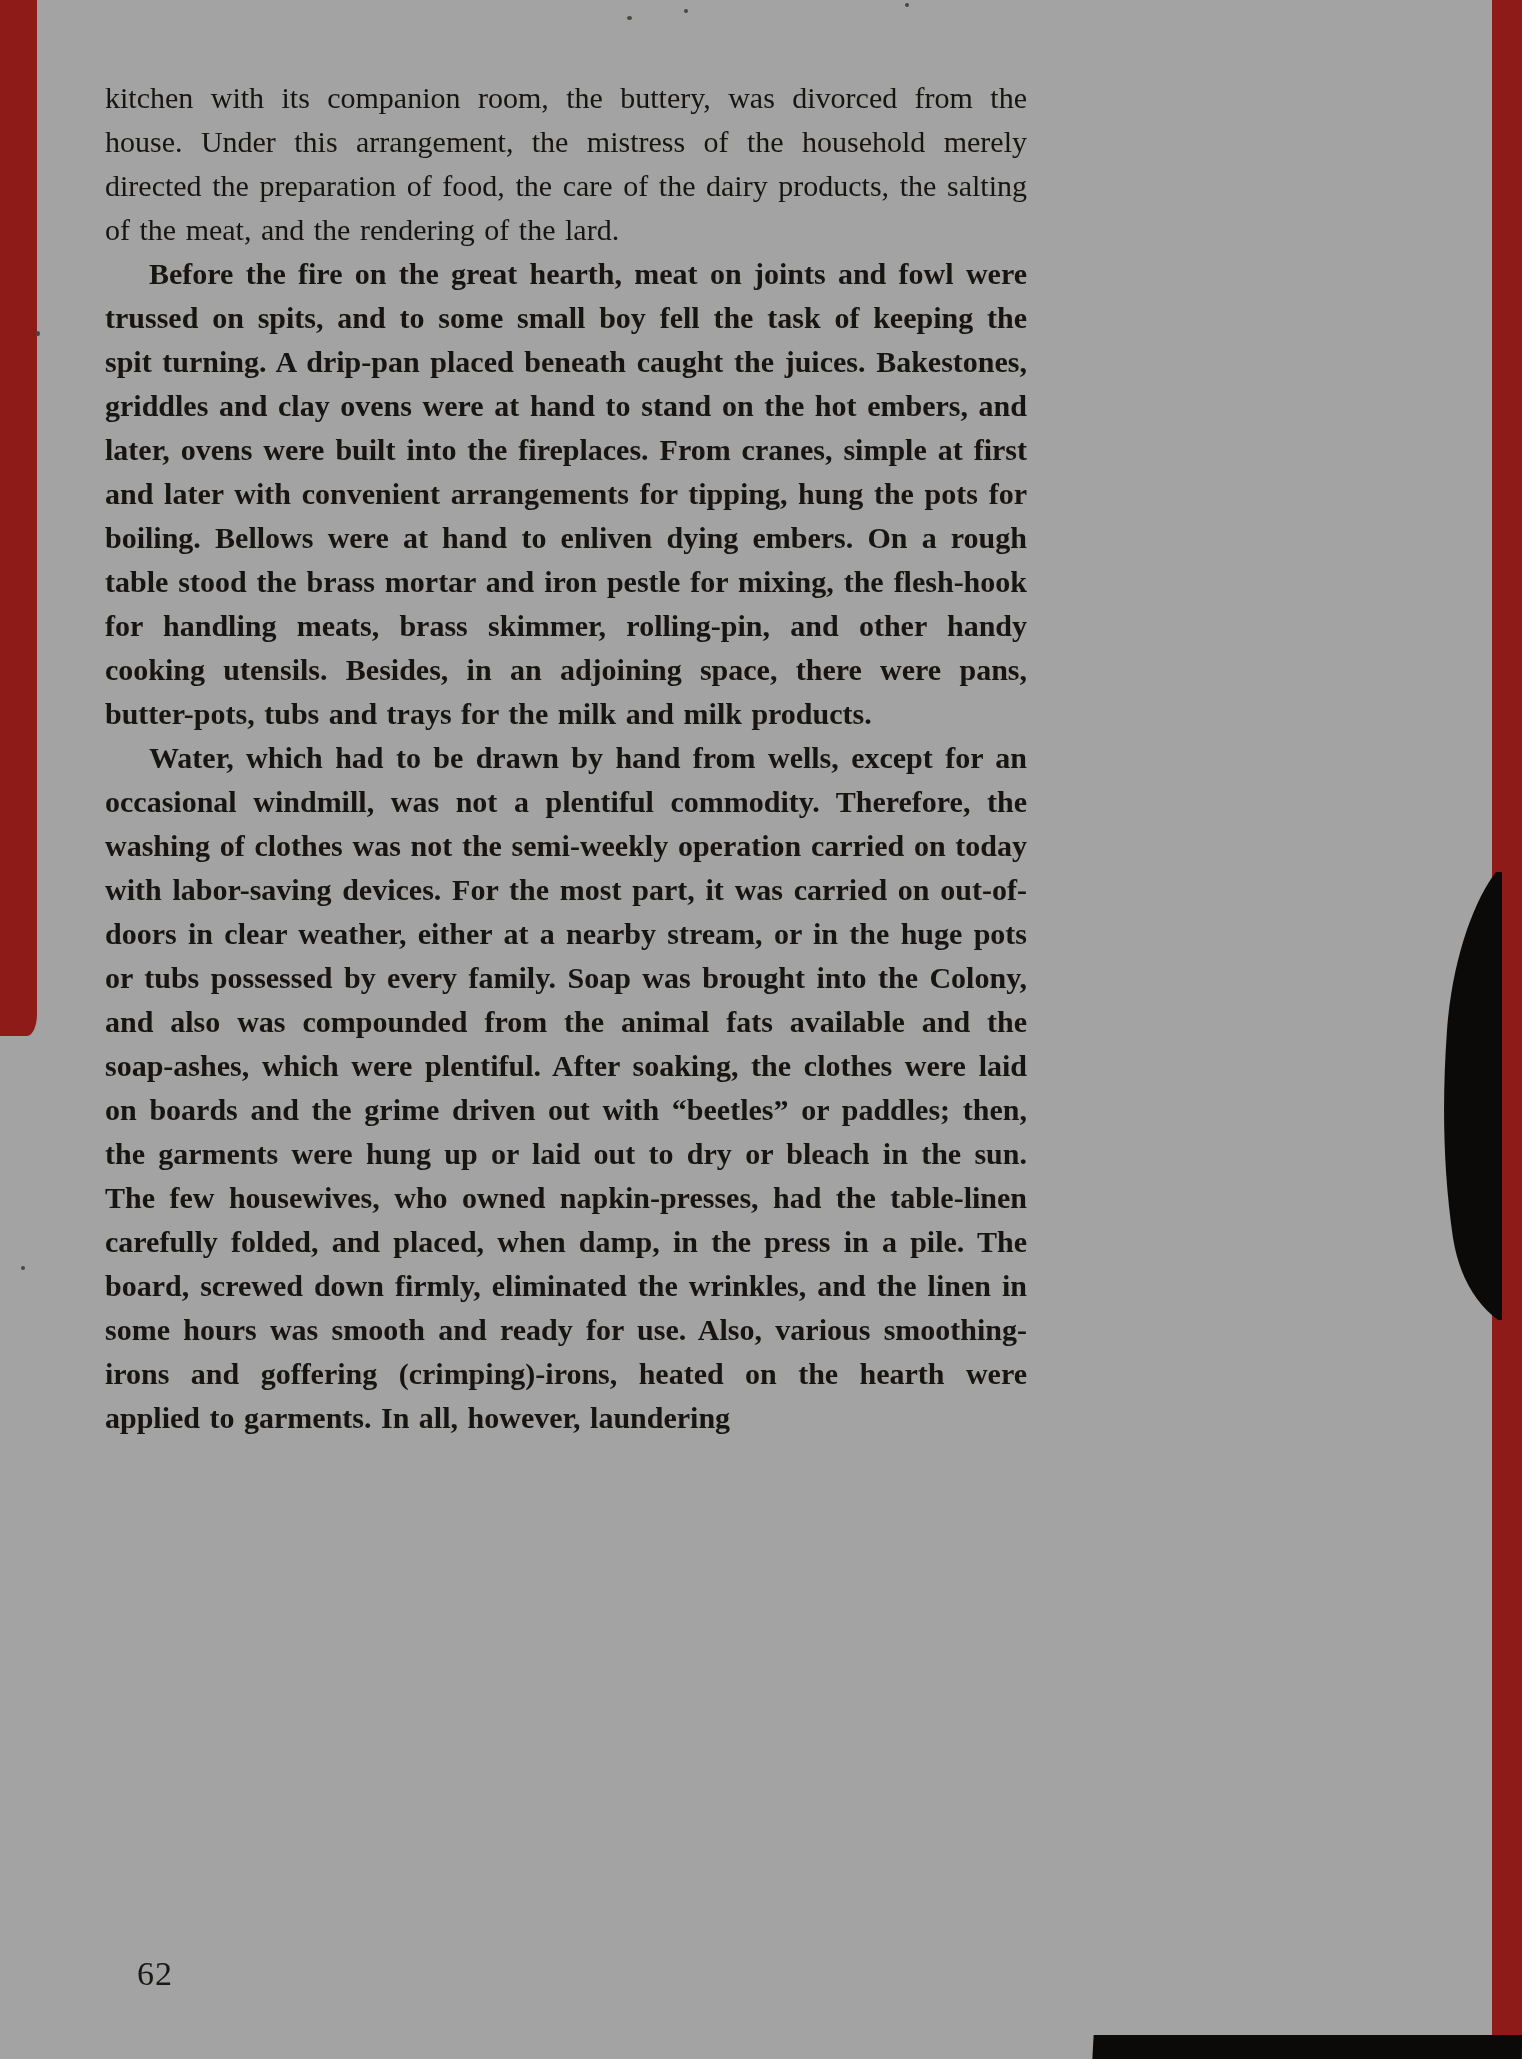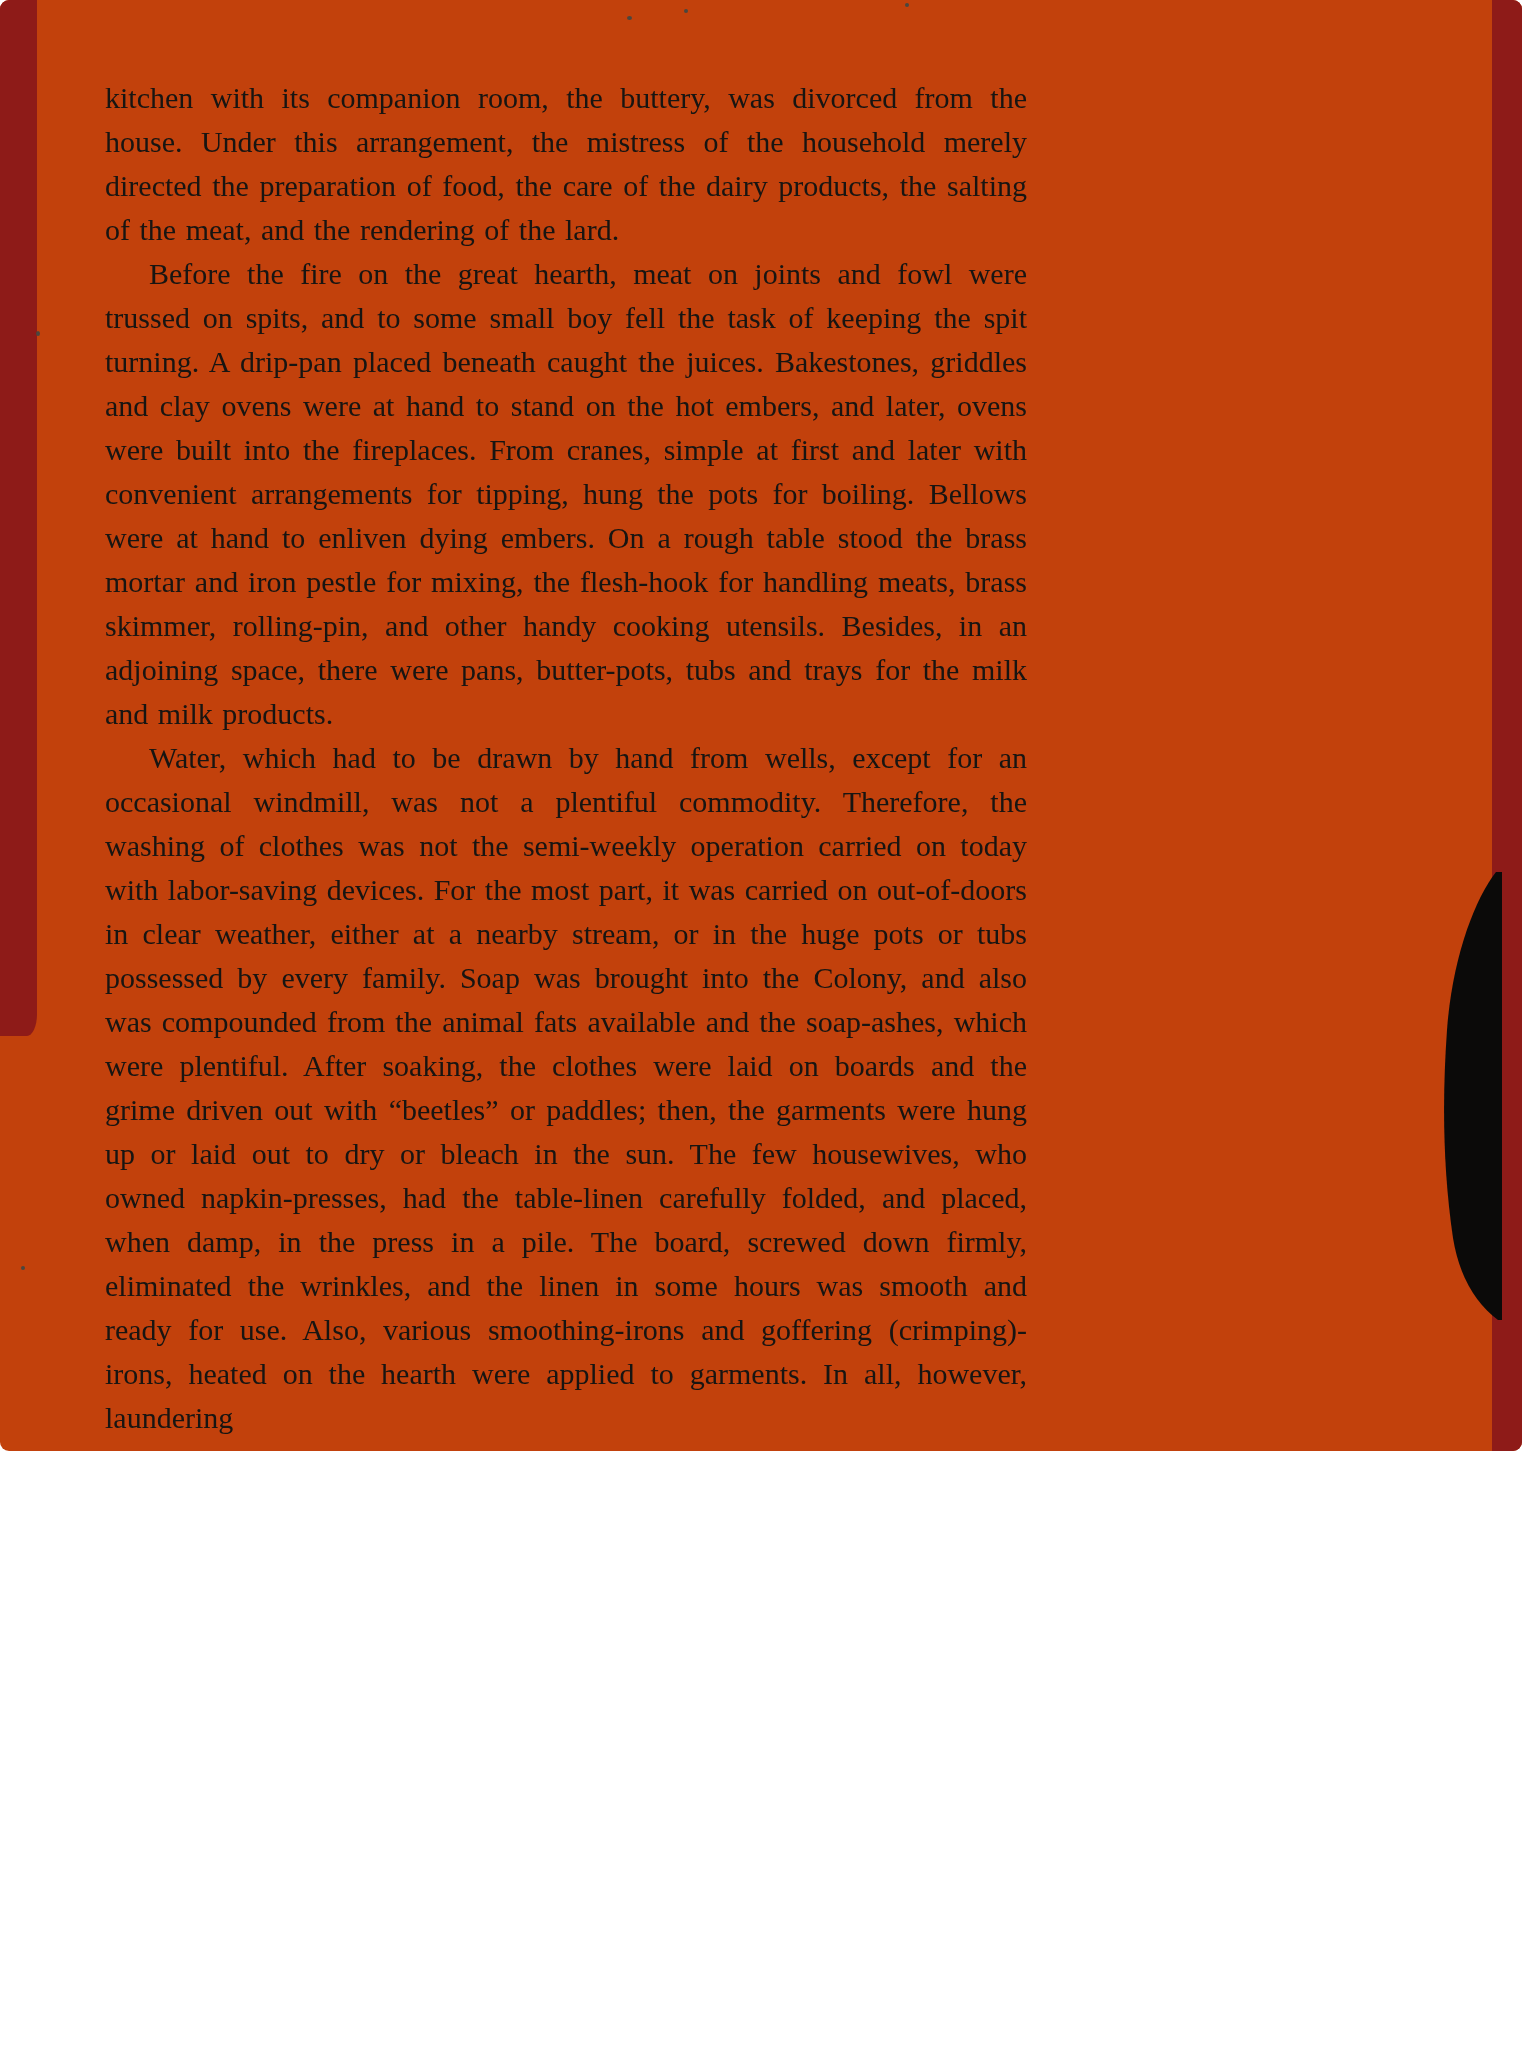--- a/index.html
+++ b/index.html
@@ -3,44 +3,44 @@
 <meta charset="utf-8">
 <style>
   html, body {
     margin: 0;
     padding: 0;
     background: #ffffff;
   }
   .page {
     position: relative;
     width: 1522px;
-    height: 1451px;
-    background: #c2410c;
+    height: 2059px;
+    background: #a3a3a3;
     overflow: hidden;
     font-family: "Liberation Serif", serif;
-    border-radius: 9px;
   }
 
   
   .text-block {
     position: absolute;
     left: 105px;
     top: 76px;
     width: 922px;
     color: #171512;
     font-size: 30px;
     line-height: 44px;
     text-align: justify;
     word-spacing: 2px;
   }
   .para {
     margin: 0;
   }
   .para.indent {
     text-indent: 44px;
+    font-weight: bold;
   }
 
   
   .page-number {
     position: absolute;
     left: 137px;
     top: 1955px;
     font-size: 34px;
     color: #1a1815;
     letter-spacing: 1px;

